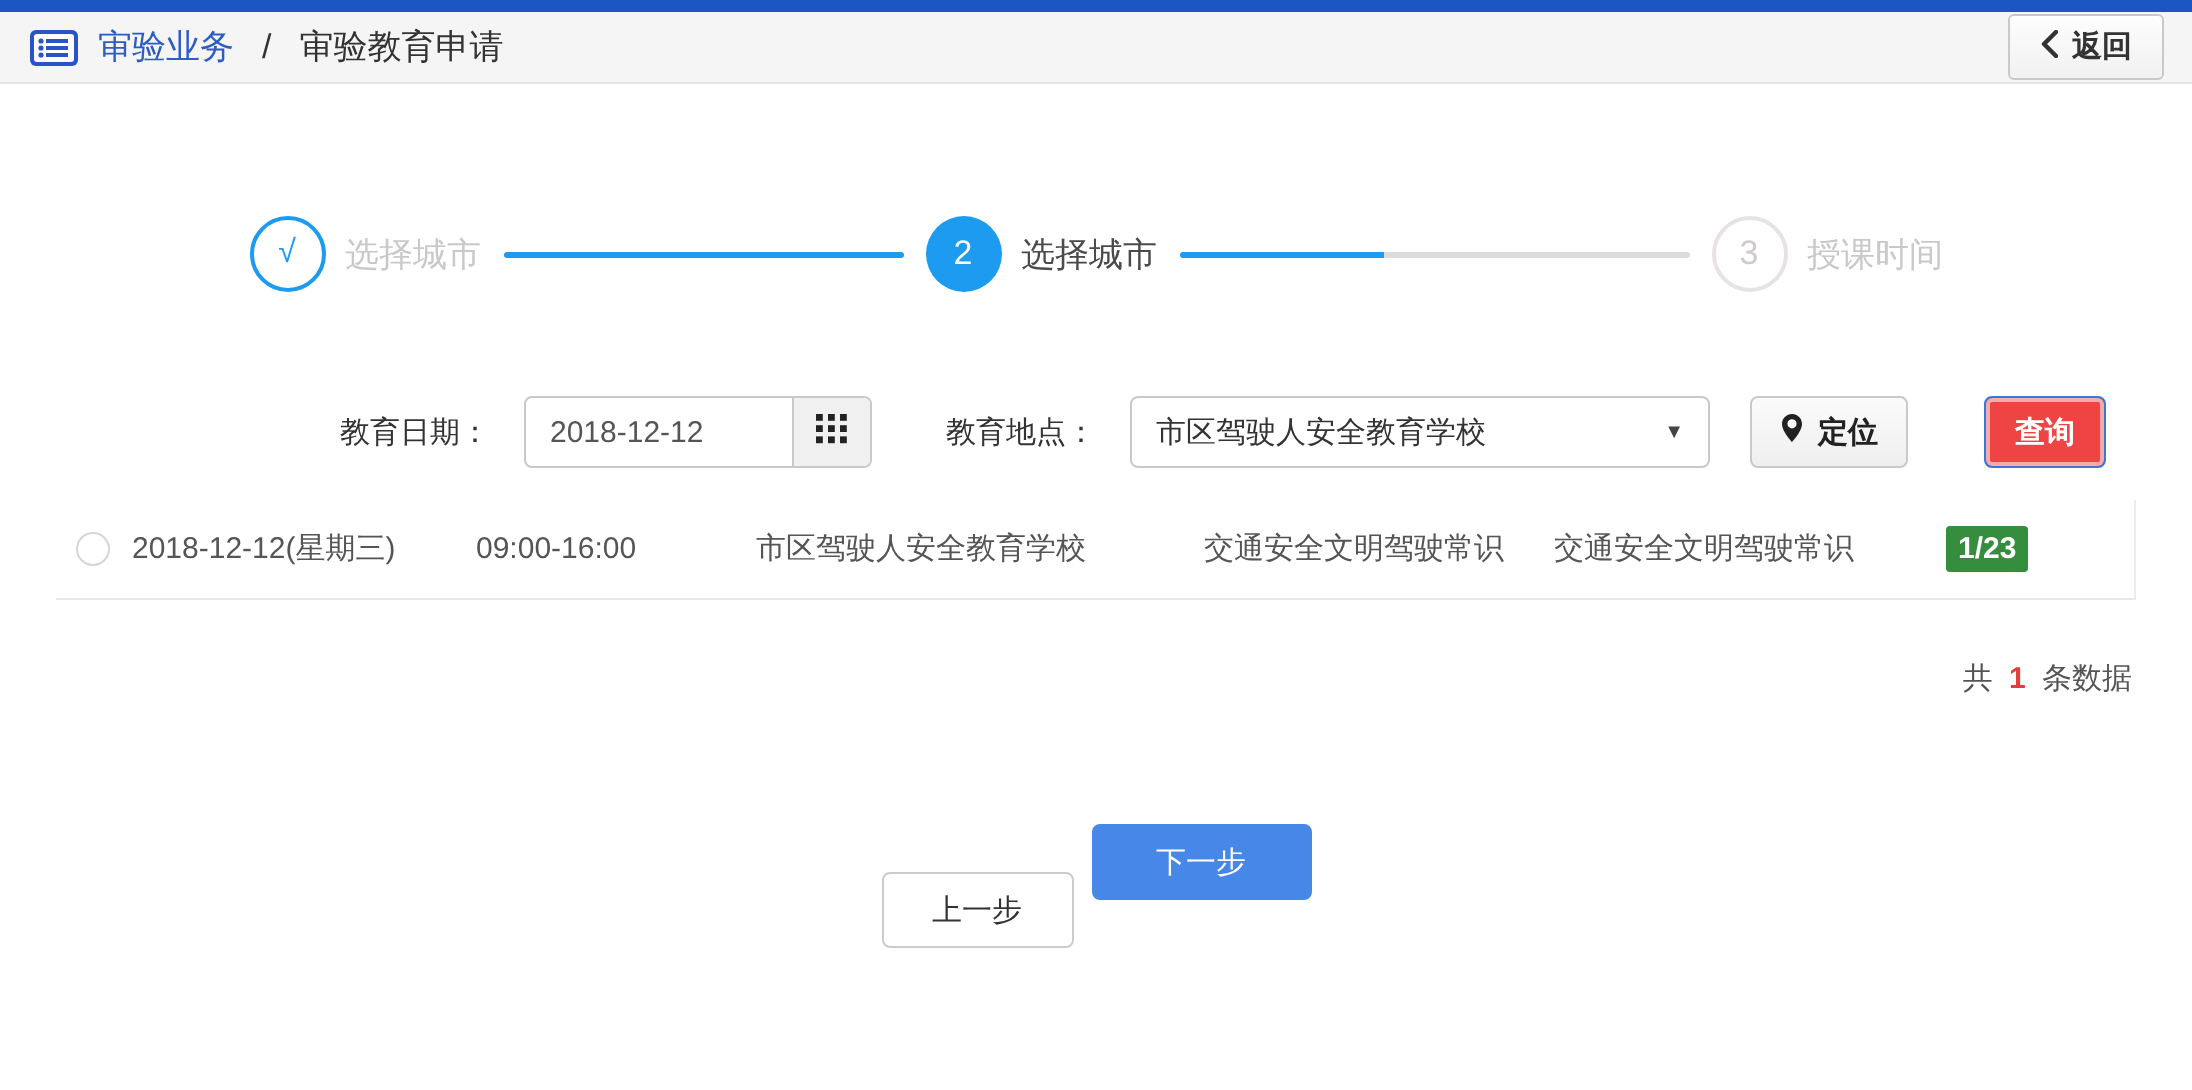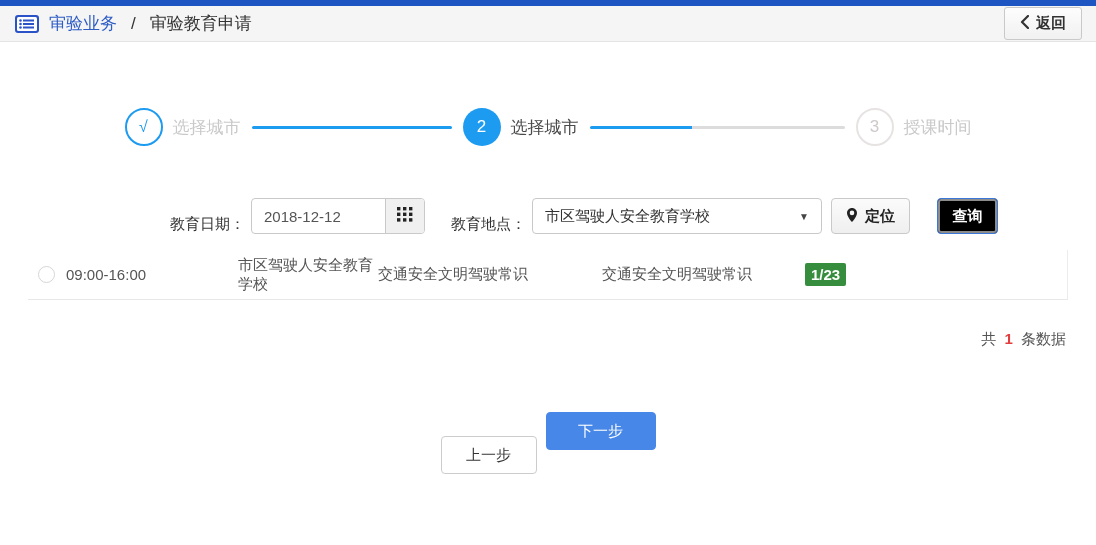--- a/index.html
+++ b/index.html
@@ -38,21 +38,21 @@
   }
   .step-done .step-circle { border: 2px solid #1d9bf1; color: #1d9bf1; font-size: 16px; }
   .step-active .step-circle { background: #1d9bf1; color: #fff; }
   .step-pending .step-circle { border: 2px solid #e7e3e3; color: #cfc9c9; }
   .step-label { font-size: 17px; }
   .step-done .step-label, .step-pending .step-label { color: #c9c9c9; }
   .step-active .step-label { color: #4a4a4a; }
   .connector { height: 3px; width: 200px; margin: 0 11px; background: #1d9bf1; border-radius: 2px; }
   .connector.half { width: 255px; background: linear-gradient(to right, #1d9bf1 0 40%, #dcdcdc 40%); }
   
-  .filters { margin: 52px 0 0 170px; display: flex; align-items: flex-end; height: 36px; }
+  .filters { margin: 52px 0 0 170px; display: flex; align-items: center; height: 36px; gap: 11px; }
   .f-label { font-size: 15px; color: #333; white-space: nowrap; }
   .input-group {
     display: flex; width: 174px; height: 36px; margin-left: 6px;
     border: 1px solid #c9c9c9; border-radius: 4px; overflow: hidden; background: #fff;
   }
   .date-input {
     border: none; outline: none; flex: 1; min-width: 0; padding: 0 12px;
     font-size: 15px; color: #555; font-family: inherit; background: transparent;
   }
   .cal-btn {
@@ -69,21 +69,21 @@
   .select-arrow { margin-left: auto; font-size: 10px; color: #444; }
   .locate-btn {
     margin-left: 9px; height: 36px; padding: 0 14px;
     display: flex; align-items: center; gap: 7px;
     background: linear-gradient(#fbfbfb, #efefef);
     border: 1px solid #c9c9c9; border-radius: 4px;
     font-size: 15px; font-weight: bold; color: #222; cursor: pointer; font-family: inherit;
   }
   .search-btn {
     margin-left: 27px; width: 61px; height: 36px;
-    background: #000000; border: 1px solid #3a77d6; border-radius: 4px;
+    background: #ef4444; border: 1px solid #3a77d6; border-radius: 4px;
     box-shadow: inset 0 0 0 2px rgba(255,255,255,0.55);
     color: #fff; font-size: 15px; font-weight: bold; cursor: pointer; font-family: inherit;
   }
   
   .table { margin: 16px 28px 0; border-right: 1px solid #ececec; }
   .t-header, .t-row {
     display: grid;
     grid-template-columns: 38px 172px 140px 224px 175px 168px 1fr;
     align-items: center;
   }
@@ -192,20 +192,21 @@
     <span>定位</span>
   </button>
   <button class="search-btn">查询</button>
 </div>
 
 <div class="table">
   <div class="t-row">
     <div class="radio-cell">
       <span class="radio"></span>
     </div>
+    <div>2018-12-12(星期三)</div>
     <div>09:00-16:00</div>
     <div>市区驾驶人安全教育学校</div>
     <div>交通安全文明驾驶常识</div>
     <div>交通安全文明驾驶常识</div>
     <div>
       <span class="badge">1/23</span>
     </div>
   </div>
 </div>
 

